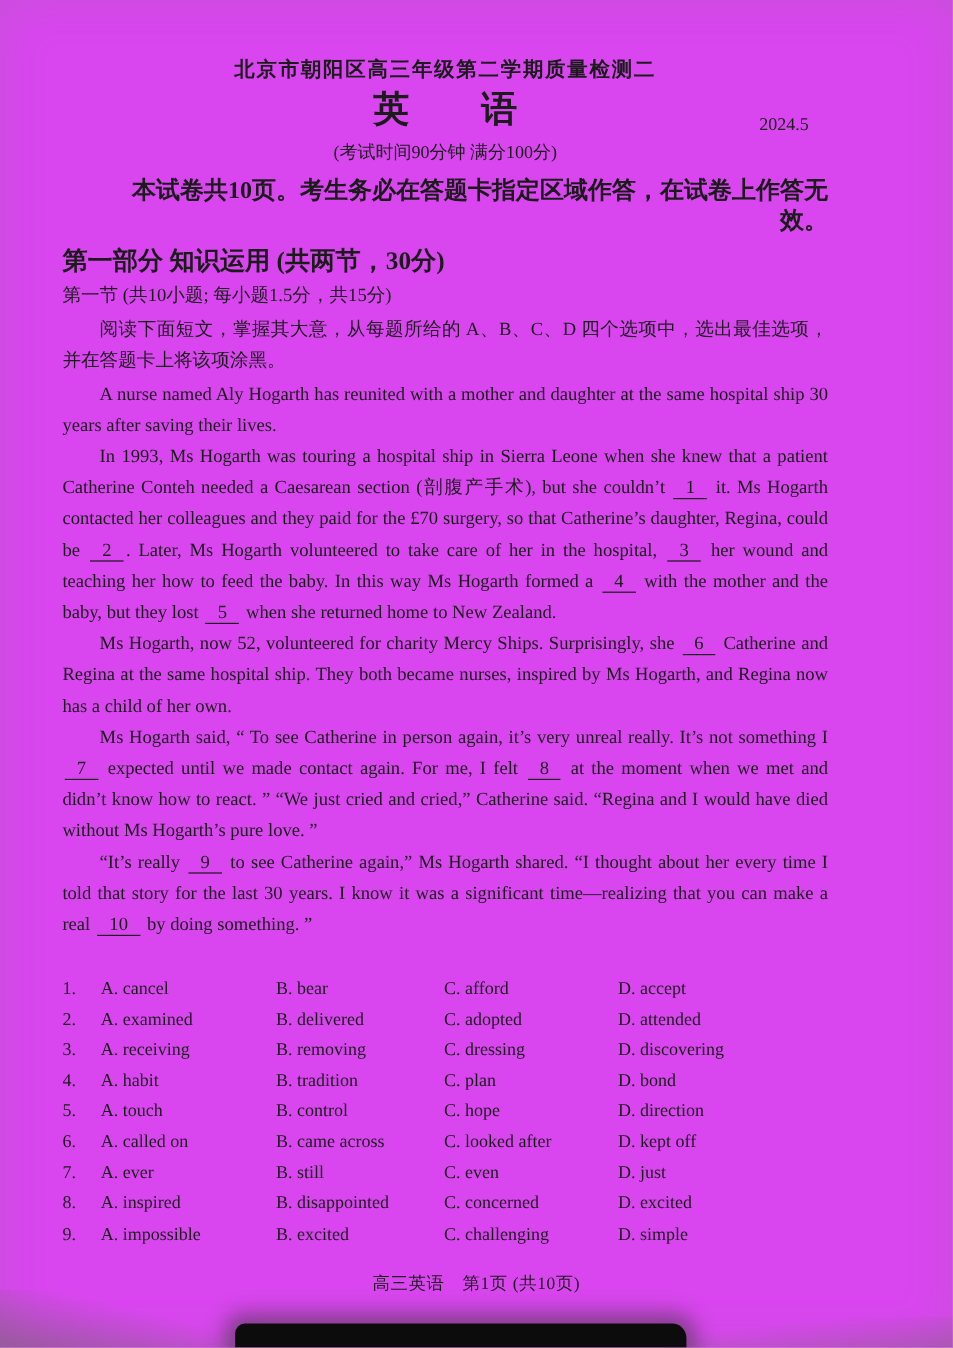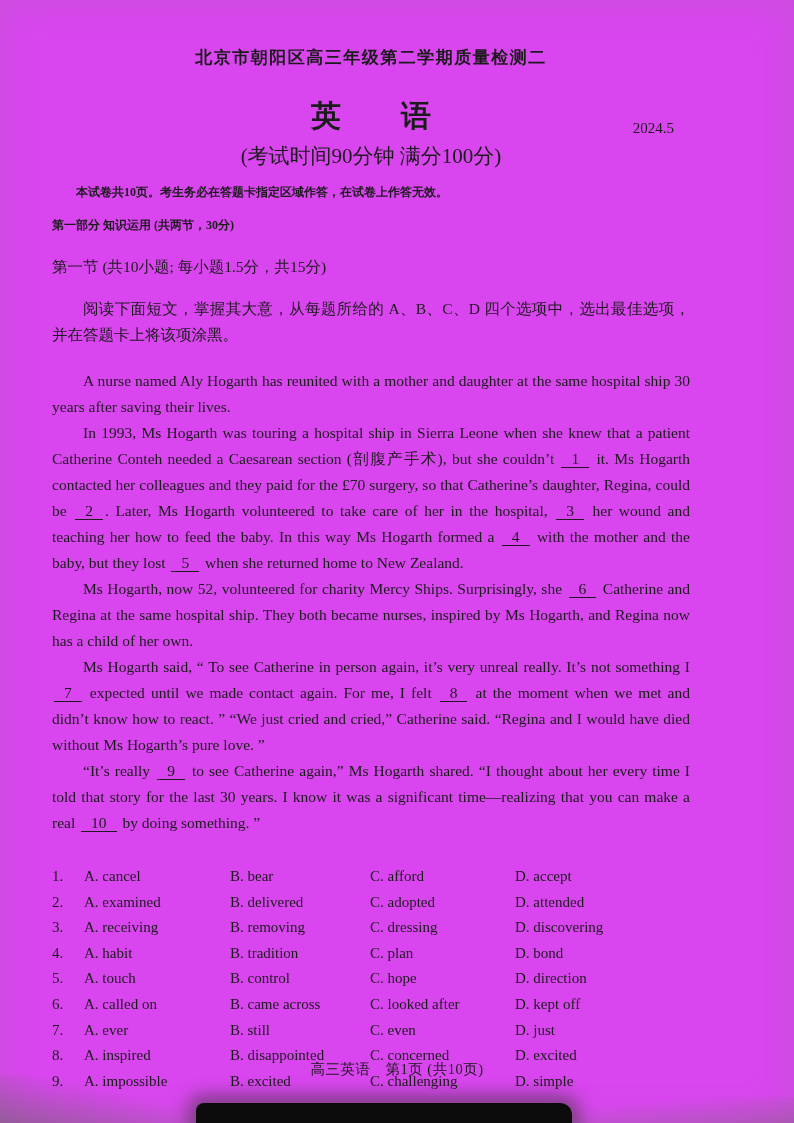--- a/index.html
+++ b/index.html
@@ -20,66 +20,67 @@
   }
   .h-school {
     text-align: center;
     font-size: 17px;
     font-weight: bold;
     letter-spacing: 1.5px;
   }
   .h-subject-row {
     position: relative;
     text-align: center;
-    margin-top: 28px;
+    margin-top: 4px;
     height: 40px;
   }
   .h-subject {
     display: inline-block;
     font-size: 30px;
     font-weight: bold;
     line-height: 38px;
   }
   .h-date {
     position: absolute;
     right: 16px;
     bottom: 0;
     font-size: 15px;
   }
   .h-info {
     text-align: center;
-    font-size: 21px;
+    font-size: 15px;
     margin-top: 5px;
   }
   .notice {
-    font-size: 12px;
+    font-size: 20px;
     font-weight: bold;
     text-indent: 2em;
     margin-top: 10px;
     line-height: 25px;
+    text-align: right;
   }
   .part-heading {
-    font-size: 12px;
+    font-size: 21px;
     font-weight: bold;
     margin-top: 7px;
     line-height: 26px;
   }
   .section-heading {
     font-size: 15.5px;
-    margin-top: 16px;
+    margin-top: 4px;
     line-height: 25px;
   }
   .instructions {
     font-size: 15.5px;
     text-indent: 2em;
     line-height: 26px;
-    margin-top: 17px;
+    margin-top: 3px;
     text-align: justify;
   }
-  .passage { margin-top: 20px; }
+  .passage { margin-top: 2px; }
   .passage .para {
     font-size: 15.5px;
     line-height: 26px;
     text-indent: 2em;
     text-align: justify;
   }
   .blank {
     display: inline-block;
     text-indent: 0;
     padding: 0 10px;

